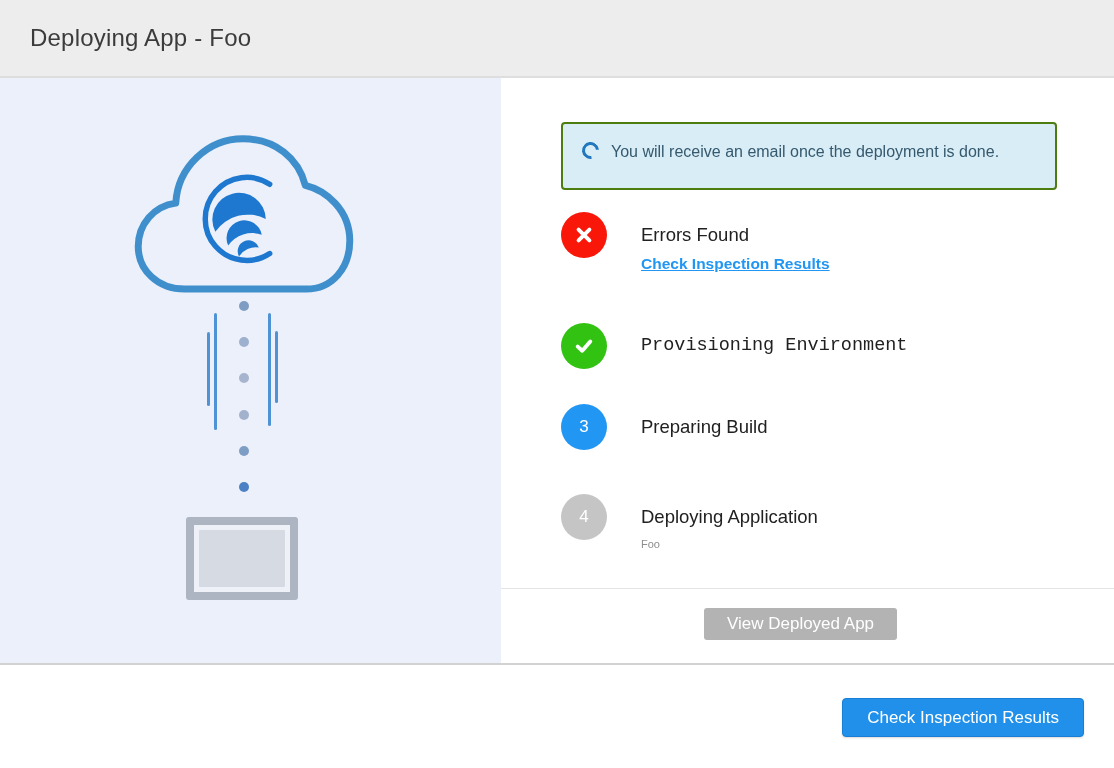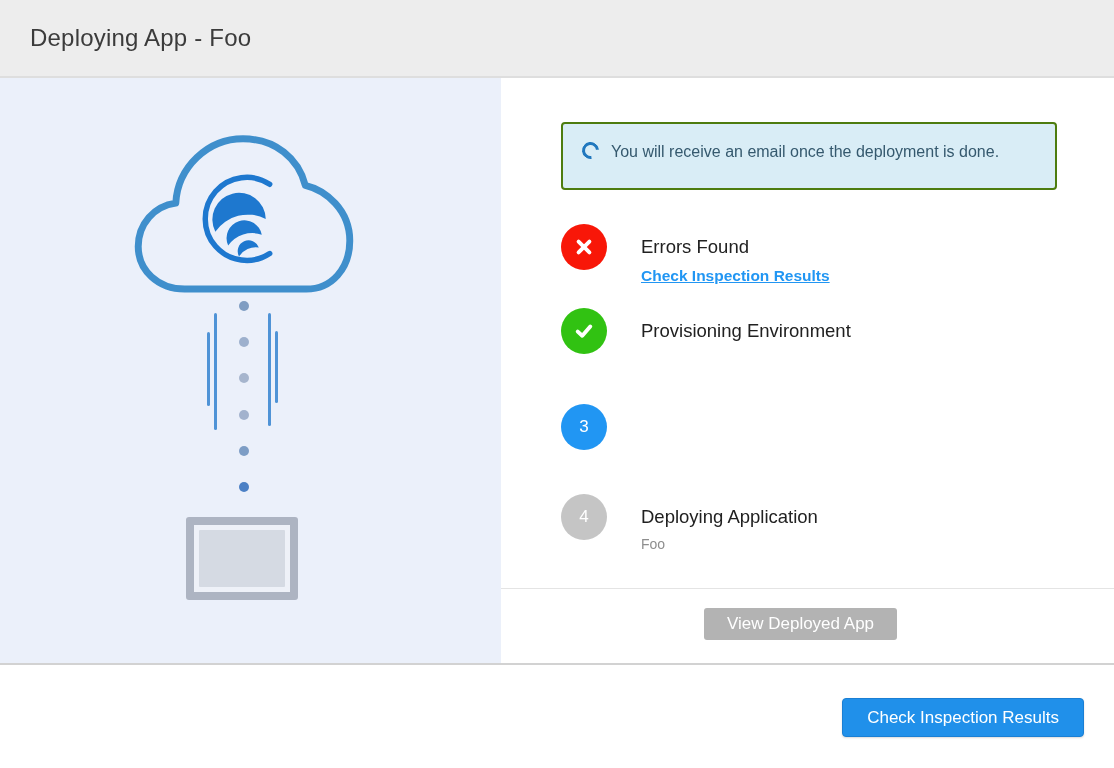--- a/index.html
+++ b/index.html
@@ -40,34 +40,34 @@
   .content { flex:1 1 auto; position:relative; background:#fff; }
 
   .notice { position:absolute; left:60px; top:44px; width:496px; min-height:68px;
             background:#d9edf6; border:2px solid #4d7c0f; border-radius:4px;
             padding:13px 16px 13px 17px; display:flex; align-items:flex-start; }
   .spinner { width:17px; height:17px; border-radius:50%; margin:5px 12px 0 2px; flex:0 0 17px;
              border:3px solid #2178be; border-right-color:transparent; transform:rotate(38deg); }
   .notice-text { font-size:16px; line-height:29px; color:#35596e; max-width:420px; }
 
   .step { position:absolute; left:60px; display:flex; }
-  .step-1 { top:146px; } .step-2 { top:230px; } .step-3 { top:326px; } .step-4 { top:416px; }
+  .step-1 { top:134px; } .step-2 { top:245px;font-family:Liberation Mono, monospace; } .step-3 { top:326px; } .step-4 { top:416px; }
   .badge { width:46px; height:46px; border-radius:50%; flex:0 0 46px; margin-right:34px;
            display:flex; align-items:center; justify-content:center;
            color:#fff; font-size:17px; }
   .badge-error   { background:#f81708; }
   .badge-done    { background:#31c212; }
   .badge-active  { background:#2196f3; }
   .badge-pending { background:#c5c5c5; }
   .badge svg { width:26px; height:26px; }
   .step-title { font-size:18.5px; color:#212121; line-height:46px; white-space:nowrap; }
   .step-1 .step-title { line-height:27px; margin-top:9px; }
   .step-link { display:inline-block; margin-top:7px; font-size:15.5px; font-weight:bold;
                color:#2196f3; text-decoration:underline; cursor:pointer; white-space:nowrap; }
-  .step-subtitle { font-size:14px; color:#8e8e8e; line-height:20px; margin-top:-6px; }
+  .step-subtitle { font-size:11px; color:#8e8e8e; line-height:20px; margin-top:-6px; }
 
   .content-divider { position:absolute; left:0; right:0; top:510px; height:1px; background:#e4e4e4; }
 
   .view-btn-row { position:absolute; left:0; right:14px; top:530px; display:flex; justify-content:center; }
   .view-deployed-btn { height:32px; padding:0 23px; background:#b3b3b3; color:#fff;
                        border:none; border-radius:3px; font-size:17px;
                        font-family:"Liberation Sans", sans-serif; cursor:default; }
 
   
   .footer { height:105px; flex:0 0 105px; background:#fff; border-top:2px solid #d2d2d2;
@@ -146,20 +146,23 @@
               <path d="M6.2 12.6 L10.4 16.4 L17.8 7.8" stroke="#fff" stroke-width="3.6" stroke-linecap="round" stroke-linejoin="round" fill="none"></path>
             </svg>
         </div>
         <div class="step-text">
           <div class="step-title">Provisioning Environment</div>
         </div>
       </div>
 
       <div class="step step-3">
         <div class="badge badge-active">3</div>
+        <div class="step-text">
+          <div class="step-title">Preparing Build</div>
+        </div>
       </div>
 
       <div class="step step-4">
         <div class="badge badge-pending">4</div>
         <div class="step-text">
           <div class="step-title">Deploying Application</div>
           <div class="step-subtitle">Foo</div>
         </div>
       </div>
 

